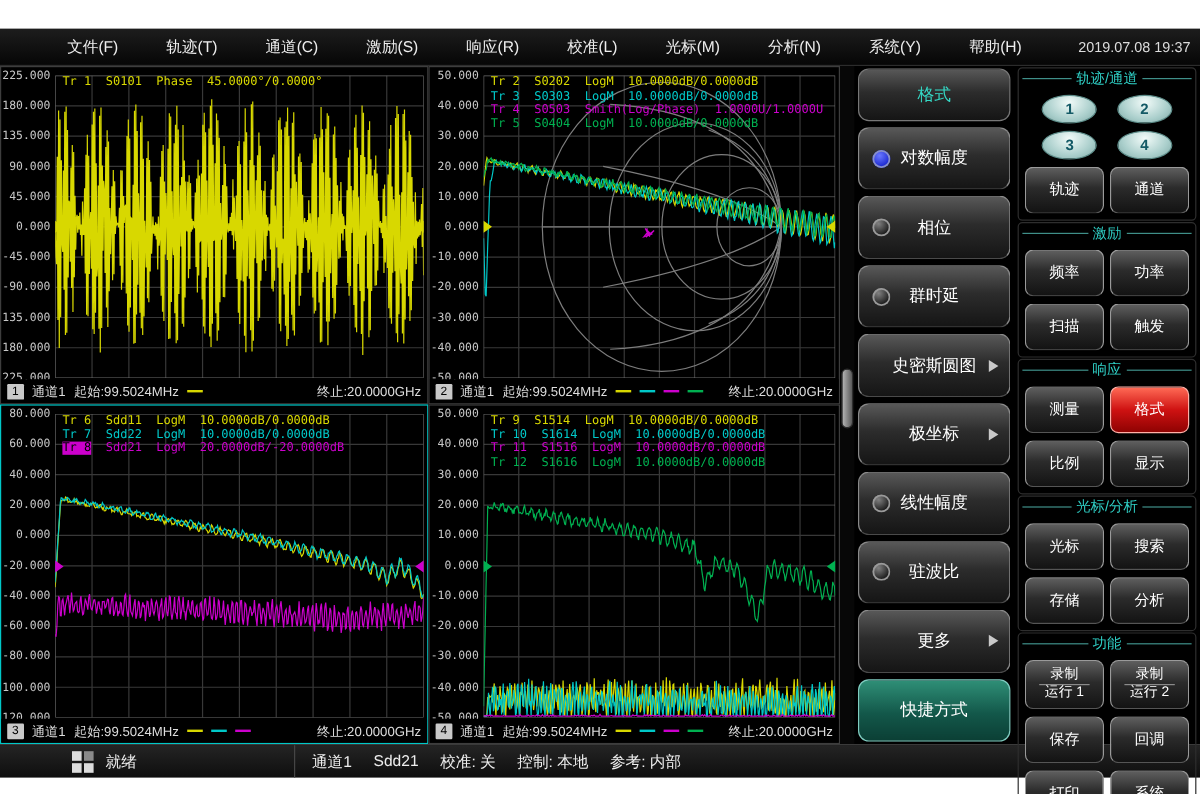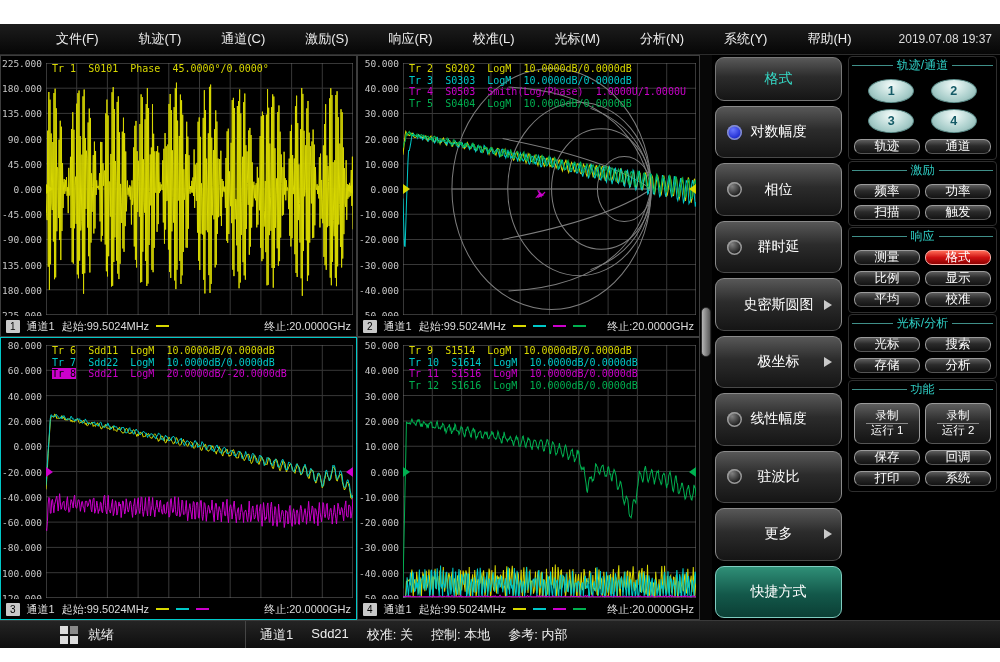--- a/index.html
+++ b/index.html
@@ -55,21 +55,21 @@
              box-shadow:inset 0 0 0 1.5px #8890c8;}
   .arrow-r{position:absolute;right:9px;width:0;height:0;border:5px solid transparent;border-left:8px solid #c9c9c9;
            border-right:0;}
 
   
   .rpanel{width:155px;padding:1px 3px;display:flex;flex-direction:column;box-sizing:border-box;}
   .section{border:1px solid #2e2e2e;border-radius:4px;padding:0 3px 5px;margin-bottom:1px;}
   .sec-title{display:flex;align-items:center;gap:4px;color:#2fd0c6;font-size:12px;height:16px;}
   .sec-title::before,.sec-title::after{content:"";flex:1;height:1px;background:#3f8f89;}
   .btn-row{display:flex;justify-content:space-between;margin-top:6px;padding:0 2px;}
-  .rbtn{width:66px;height:15px;border-radius:7px;background:linear-gradient(#5e5e5e,#2b2b2b 45%,#131313);
+  .rbtn{width:66px;height:39px;border-radius:7px;background:linear-gradient(#5e5e5e,#2b2b2b 45%,#131313);
         border:1px solid #9a9a9a;border-bottom-color:#555;color:#fff;font-size:12.5px;
         display:flex;align-items:center;justify-content:center;box-sizing:border-box;cursor:default;}
   .rbtn.red{background:linear-gradient(#ff6a55,#cf1212 50%,#8f0202);border-color:#ffb0a8;}
   .rbtn.green-text{color:#35d435;}
   .rbtn.two{height:41px;flex-direction:column;font-size:11.5px;line-height:1.2;}
   .rbtn.two .l2{border-top:1px solid #8a8a8a;padding:0 5px;}
   .oval-row{display:flex;justify-content:space-evenly;margin-top:6px;}
   .oval{width:46px;height:24px;border-radius:50%;color:#145a66;font-size:12.5px;font-weight:bold;
         background:radial-gradient(ellipse at 50% 25%,#f2fbf9,#a9cecb 62%,#7fa7a4);
         border:1px solid #5d8d8a;display:flex;align-items:center;justify-content:center;
@@ -424,28 +424,20 @@
             </div>
           </div>
           <div class="btn-row">
             <div class="rbtn">
               <span class="l1">比例</span>
             </div>
             <div class="rbtn">
               <span class="l1">显示</span>
             </div>
           </div>
-          <div class="btn-row">
-            <div class="rbtn">
-              <span class="l1">平均</span>
-            </div>
-            <div class="rbtn">
-              <span class="l1">校准</span>
-            </div>
-          </div>
         </div>
         <div class="section">
           <div class="sec-title">光标/分析</div>
           <div class="btn-row">
             <div class="rbtn">
               <span class="l1">光标</span>
             </div>
             <div class="rbtn">
               <span class="l1">搜索</span>
             </div>

